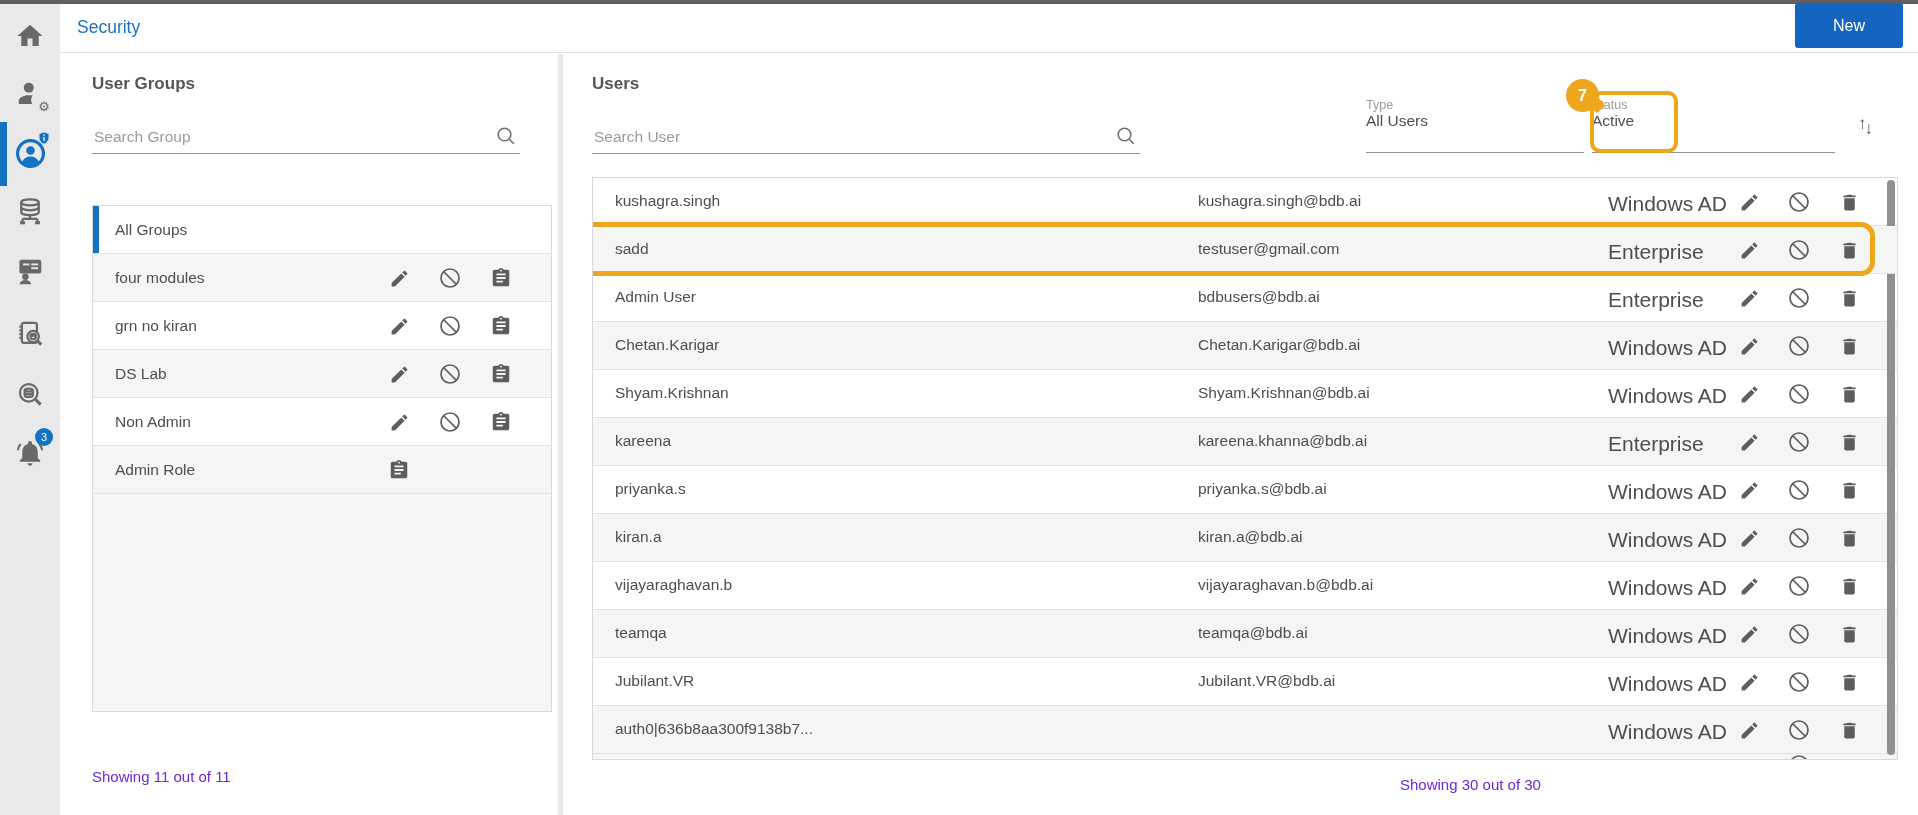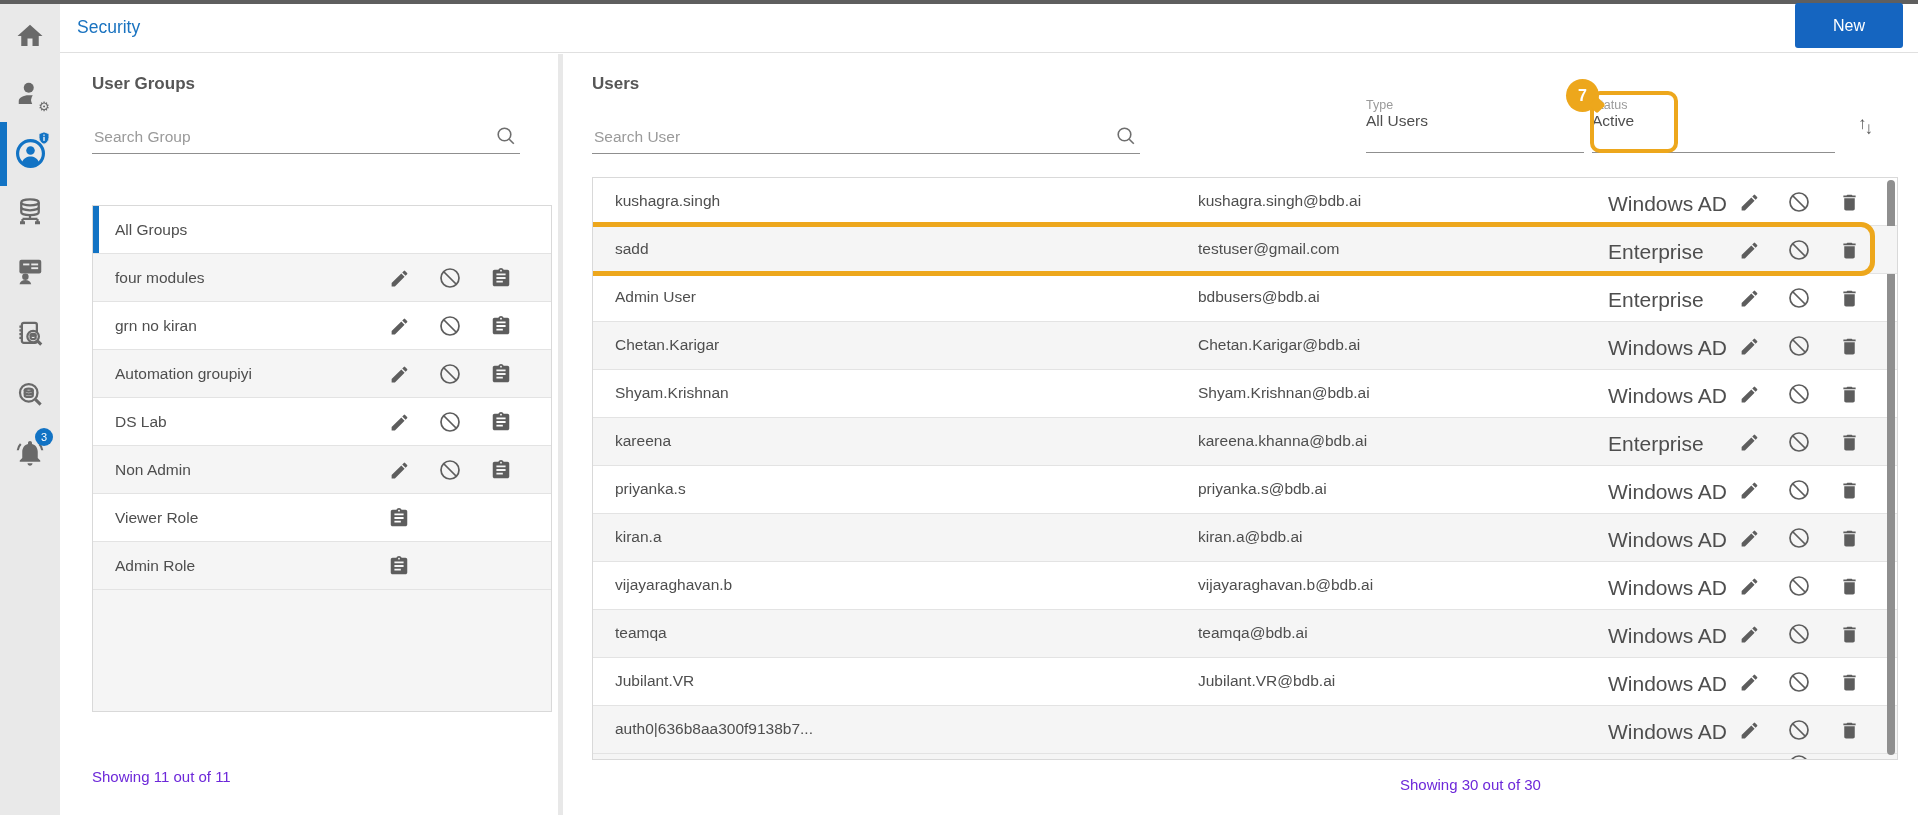--- a/index.html
+++ b/index.html
@@ -275,102 +275,68 @@
               </svg>
             </span>
             <span class="icon-btn">
               <svg viewBox="0 0 24 24" width="22" height="22" fill="currentColor">
                 <path d="M19 3h-4.18C14.4 1.84 13.3 1 12 1c-1.3 0-2.4.84-2.82 2H5c-1.1 0-2 .9-2 2v14c0 1.1.9 2 2 2h14c1.1 0 2-.9 2-2V5c0-1.1-.9-2-2-2zm-7 0c.55 0 1 .45 1 1s-.45 1-1 1-1-.45-1-1 .45-1 1-1zm2 14H7v-2h7v2zm3-4H7v-2h10v2zm0-4H7V7h10v2z"></path>
               </svg>
             </span>
           </span>
         </div>
 
+
+
         <div class="group-row edit disable permissions">
 
-          <span class="grp-label">Automation groupiyi</span>
+          <span class="grp-label">DS Lab</span>
           <span class="grp-actions">
             <span class="icon-btn">
               <svg viewBox="0 0 24 24" width="21" height="21" fill="currentColor">
                 <path d="M3 17.25V21h3.75L17.81 9.94l-3.75-3.75L3 17.25zm17.71-10.21c.39-.39.39-1.02 0-1.41l-2.34-2.34a.996.996 0 0 0-1.41 0l-1.83 1.83 3.75 3.75 1.83-1.83z"></path>
               </svg>
             </span>
             <span class="icon-btn">
               <svg viewBox="0 0 24 24" width="24" height="24" fill="none" stroke="currentColor" stroke-width="1.7">
                 <circle cx="12" cy="12" r="9"></circle>
                 <path d="M6 6l12 12"></path>
               </svg>
             </span>
             <span class="icon-btn">
               <svg viewBox="0 0 24 24" width="22" height="22" fill="currentColor">
                 <path d="M19 3h-4.18C14.4 1.84 13.3 1 12 1c-1.3 0-2.4.84-2.82 2H5c-1.1 0-2 .9-2 2v14c0 1.1.9 2 2 2h14c1.1 0 2-.9 2-2V5c0-1.1-.9-2-2-2zm-7 0c.55 0 1 .45 1 1s-.45 1-1 1-1-.45-1-1 .45-1 1-1zm2 14H7v-2h7v2zm3-4H7v-2h10v2zm0-4H7V7h10v2z"></path>
               </svg>
             </span>
           </span>
         </div>
 
-
         <div class="group-row edit disable permissions">
 
-          <span class="grp-label">DS Lab</span>
+          <span class="grp-label">Non Admin</span>
           <span class="grp-actions">
             <span class="icon-btn">
               <svg viewBox="0 0 24 24" width="21" height="21" fill="currentColor">
                 <path d="M3 17.25V21h3.75L17.81 9.94l-3.75-3.75L3 17.25zm17.71-10.21c.39-.39.39-1.02 0-1.41l-2.34-2.34a.996.996 0 0 0-1.41 0l-1.83 1.83 3.75 3.75 1.83-1.83z"></path>
               </svg>
             </span>
             <span class="icon-btn">
               <svg viewBox="0 0 24 24" width="24" height="24" fill="none" stroke="currentColor" stroke-width="1.7">
                 <circle cx="12" cy="12" r="9"></circle>
                 <path d="M6 6l12 12"></path>
               </svg>
             </span>
             <span class="icon-btn">
               <svg viewBox="0 0 24 24" width="22" height="22" fill="currentColor">
                 <path d="M19 3h-4.18C14.4 1.84 13.3 1 12 1c-1.3 0-2.4.84-2.82 2H5c-1.1 0-2 .9-2 2v14c0 1.1.9 2 2 2h14c1.1 0 2-.9 2-2V5c0-1.1-.9-2-2-2zm-7 0c.55 0 1 .45 1 1s-.45 1-1 1-1-.45-1-1 .45-1 1-1zm2 14H7v-2h7v2zm3-4H7v-2h10v2zm0-4H7V7h10v2z"></path>
               </svg>
             </span>
           </span>
         </div>
 
-        <div class="group-row edit disable permissions">
-
-          <span class="grp-label">Non Admin</span>
-          <span class="grp-actions">
-            <span class="icon-btn">
-              <svg viewBox="0 0 24 24" width="21" height="21" fill="currentColor">
-                <path d="M3 17.25V21h3.75L17.81 9.94l-3.75-3.75L3 17.25zm17.71-10.21c.39-.39.39-1.02 0-1.41l-2.34-2.34a.996.996 0 0 0-1.41 0l-1.83 1.83 3.75 3.75 1.83-1.83z"></path>
-              </svg>
-            </span>
-            <span class="icon-btn">
-              <svg viewBox="0 0 24 24" width="24" height="24" fill="none" stroke="currentColor" stroke-width="1.7">
-                <circle cx="12" cy="12" r="9"></circle>
-                <path d="M6 6l12 12"></path>
-              </svg>
-            </span>
-            <span class="icon-btn">
-              <svg viewBox="0 0 24 24" width="22" height="22" fill="currentColor">
-                <path d="M19 3h-4.18C14.4 1.84 13.3 1 12 1c-1.3 0-2.4.84-2.82 2H5c-1.1 0-2 .9-2 2v14c0 1.1.9 2 2 2h14c1.1 0 2-.9 2-2V5c0-1.1-.9-2-2-2zm-7 0c.55 0 1 .45 1 1s-.45 1-1 1-1-.45-1-1 .45-1 1-1zm2 14H7v-2h7v2zm3-4H7v-2h10v2zm0-4H7V7h10v2z"></path>
-              </svg>
-            </span>
-          </span>
-        </div>
-
-        <div class="group-row permissions">
-
-          <span class="grp-label">Viewer Role</span>
-          <span class="grp-actions">
-
-            <span class="icon-btn">
-              <svg viewBox="0 0 24 24" width="22" height="22" fill="currentColor">
-                <path d="M19 3h-4.18C14.4 1.84 13.3 1 12 1c-1.3 0-2.4.84-2.82 2H5c-1.1 0-2 .9-2 2v14c0 1.1.9 2 2 2h14c1.1 0 2-.9 2-2V5c0-1.1-.9-2-2-2zm-7 0c.55 0 1 .45 1 1s-.45 1-1 1-1-.45-1-1 .45-1 1-1zm2 14H7v-2h7v2zm3-4H7v-2h10v2zm0-4H7V7h10v2z"></path>
-              </svg>
-            </span>
-          </span>
-        </div>
 
         <div class="group-row permissions">
 
           <span class="grp-label">Admin Role</span>
           <span class="grp-actions">
 
             <span class="icon-btn">
               <svg viewBox="0 0 24 24" width="22" height="22" fill="currentColor">
                 <path d="M19 3h-4.18C14.4 1.84 13.3 1 12 1c-1.3 0-2.4.84-2.82 2H5c-1.1 0-2 .9-2 2v14c0 1.1.9 2 2 2h14c1.1 0 2-.9 2-2V5c0-1.1-.9-2-2-2zm-7 0c.55 0 1 .45 1 1s-.45 1-1 1-1-.45-1-1 .45-1 1-1zm2 14H7v-2h7v2zm3-4H7v-2h10v2zm0-4H7V7h10v2z"></path>
               </svg>

